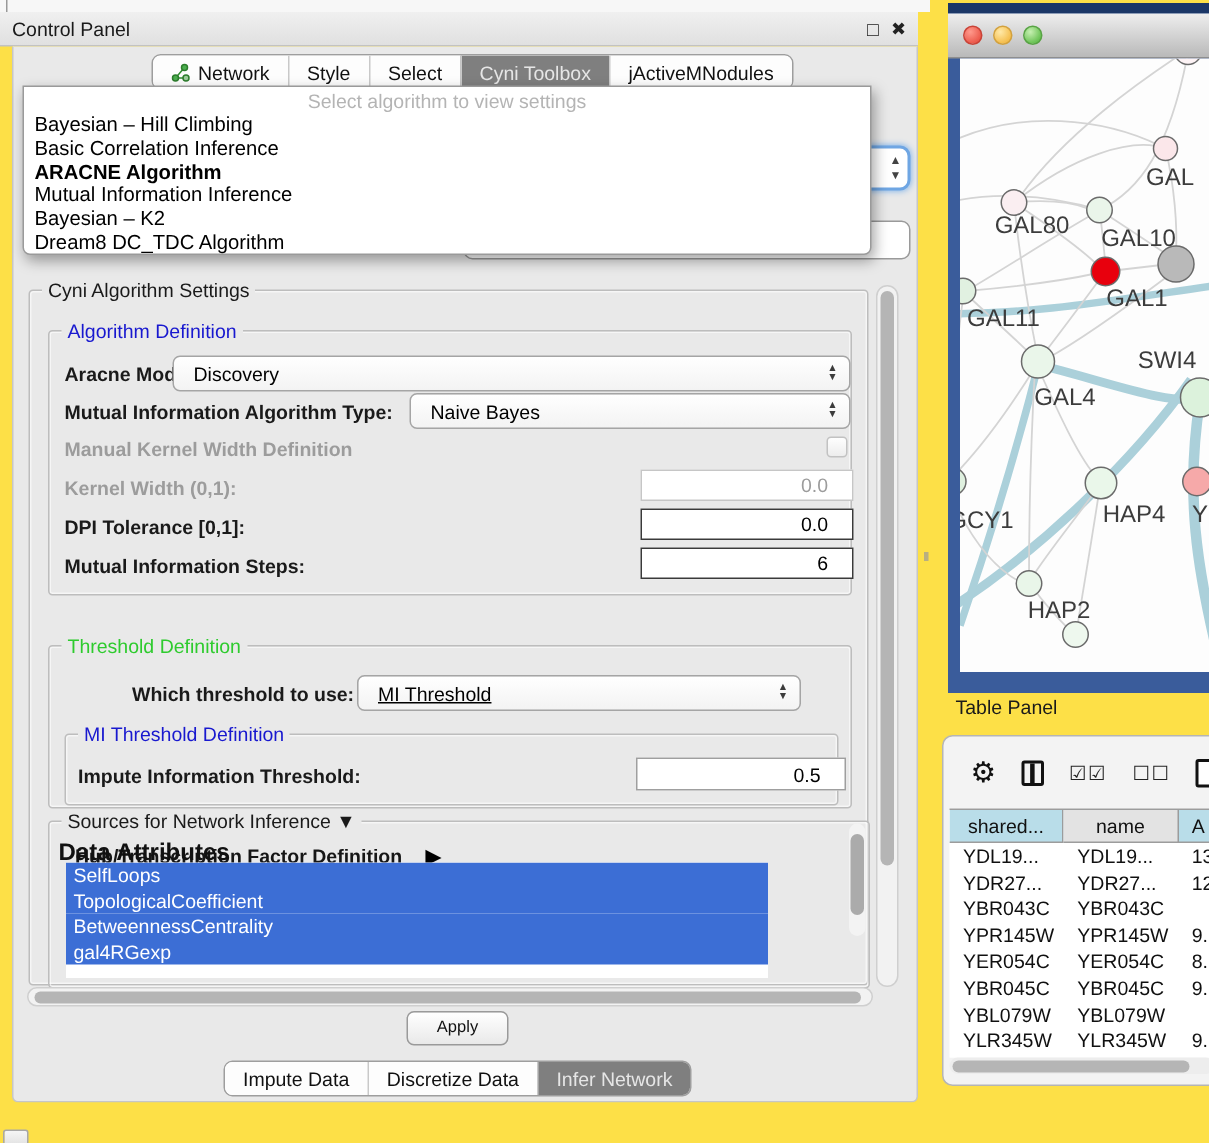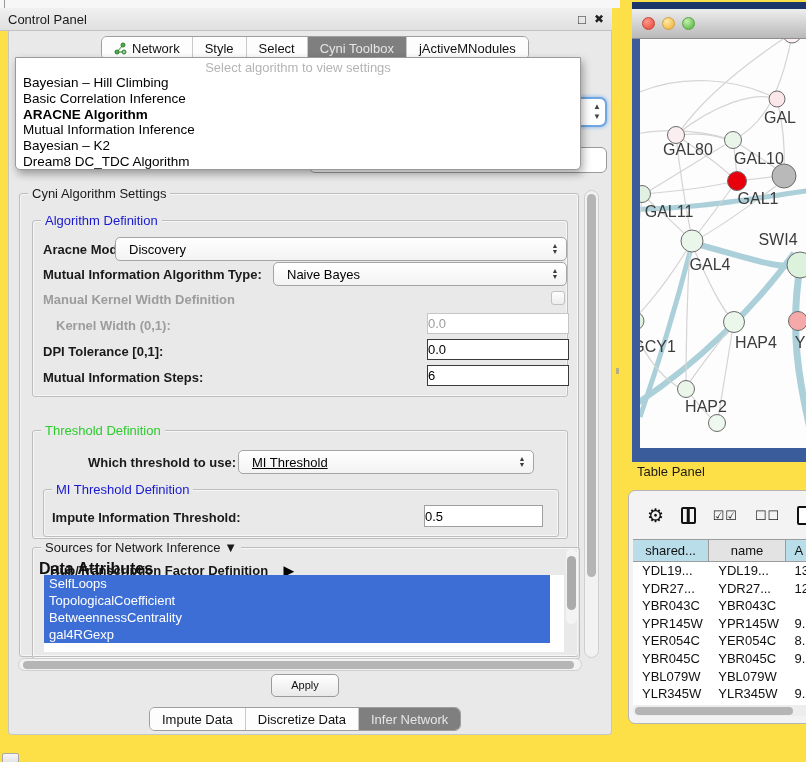--- a/index.html
+++ b/index.html
@@ -69,32 +69,32 @@
 
   
   .combo { position:absolute; height:24px; background:linear-gradient(#ffffff,#f3f3f3);
     border:1px solid #a5a5a5; border-radius:5px; font-size:13px; color:#000;
     display:flex; align-items:center; padding-left:13px; }
   .combo .stepper { position:absolute; right:5px; top:2px; bottom:2px; width:12px;
     display:flex; flex-direction:column; justify-content:center; align-items:center; color:#3c3c3c; }
   .combo .stepper span { font-size:7px; line-height:6px; }
 
   .txt { position:absolute; height:21px; font-family:"Liberation Sans",sans-serif; font-size:13px;
-    text-align:left; padding-right:1px; background:#fff; border:1px solid #c6c6c6; color:#9c9c9c; }
+    text-align:right; padding-right:16px; background:#fff; border:1px solid #c6c6c6; color:#9c9c9c; }
   .txt.active { border:1.5px solid #3a3a3a; color:#000; }
   .txt.thin { border:1px solid #9f9f9f; color:#000; height:22px; }
 
   .checkbox { position:absolute; width:14px; height:14px; border:1px solid #c2c2c2; border-radius:3px;
     background:linear-gradient(#fefefe,#ededed); }
 
   .hub-row { position:absolute; left:30px; top:369px; font-size:13px; font-weight:bold; color:#161616; }
   .hub-row .arrow { display:inline-block; margin-left:12px; font-size:13px; color:#000; }
 
   .attr-label { position:absolute; left:6px; top:12px; font-size:16px; font-weight:bold; color:#111; }
-  .attr-list { position:absolute; left:11px; top:27px; width:520px; height:77px; background:#fff; overflow:hidden; }
+  .attr-list { position:absolute; left:11px; top:27px; width:468px; height:77px; background:#fff; overflow:hidden; }
   .attr-item { height:17px; line-height:17px; font-size:13px; color:#fff; background:#3c6ed5; padding-left:5px; width:506px; }
   .attr-scroll { position:absolute; right:2px; top:1px; width:11px; height:75px; background:#f3f3f3; border-radius:6px; }
   .attr-scroll .thumb { position:absolute; left:1px; top:7px; width:9px; height:54px; background:#ababab; border-radius:5px; }
 
   .apply-btn { position:absolute; left:262px; top:643px; width:68px; height:23px;
     background:linear-gradient(#ffffff,#e9e9e9); border:1px solid #9a9a9a; border-radius:5px;
     font-size:11px; color:#111; text-align:center; line-height:21px; }
 
   .splitter-dot { position:absolute; left:616px; top:368px; width:3px; height:6px; background:#9a9a9a; opacity:0.7; }
 
@@ -222,21 +222,21 @@
           <span>Naive Bayes</span>
           <span class="stepper">
               <span>▲</span>
               <span>▼</span>
             </span>
         </div>
 
         <div class="lbl disabled" style="left:10px; top:71px;">Manual Kernel Width Definition</div>
         <div class="checkbox" style="left:518px; top:70px;"></div>
 
-        <div class="lbl disabled" style="left:10px; top:97px;margin-left:13px;">Kernel Width (0,1):</div>
+        <div class="lbl disabled" style="left:10px; top:97px;">Kernel Width (0,1):</div>
         <input class="txt" style="left: 394px; top: 92px; width: 142px;" readonly="" value="0.0">
 
         <div class="lbl" style="left:10px; top:123px;">DPI Tolerance [0,1]:</div>
         <input class="txt active" style="left: 394px; top: 118px; width: 142px;" readonly="" value="0.0">
 
         <div class="lbl" style="left:10px; top:149px;">Mutual Information Steps:</div>
         <input class="txt active" style="left: 394px; top: 144px; width: 142px;" readonly="" value="6">
       </div>
 
       <div class="hub-row">
@@ -252,21 +252,21 @@
           <span>MI Threshold</span>
           <span class="stepper">
               <span>▲</span>
               <span>▼</span>
             </span>
         </div>
 
         <div class="group g-mithr">
           <span class="gtitle blue">MI Threshold Definition</span>
           <div class="lbl" style="left:8px; top:20px;">Impute Information Threshold:</div>
-          <input class="txt thin" style="left: 380px; top: 15px; width: 119px;" readonly="" value="0.5">
+          <input class="txt thin" style="left: 380px; top: 15px; width: 140px;" readonly="" value="0.5">
         </div>
       </div>
 
       <div class="group g-sources">
         <span class="gtitle">
           <span>Sources for Network Inference</span>
           <span>▼</span>
         </span>
         <div class="attr-label">Data Attributes</div>
         <div class="attr-list" id="attr-list">

